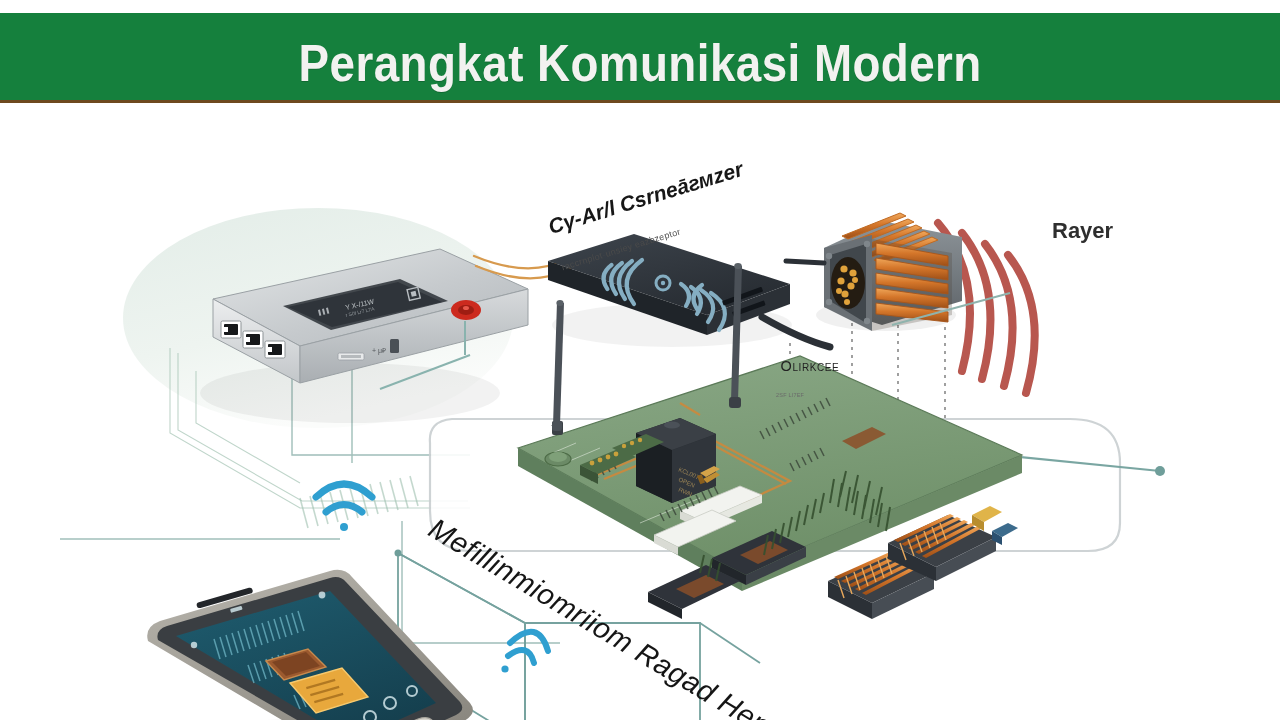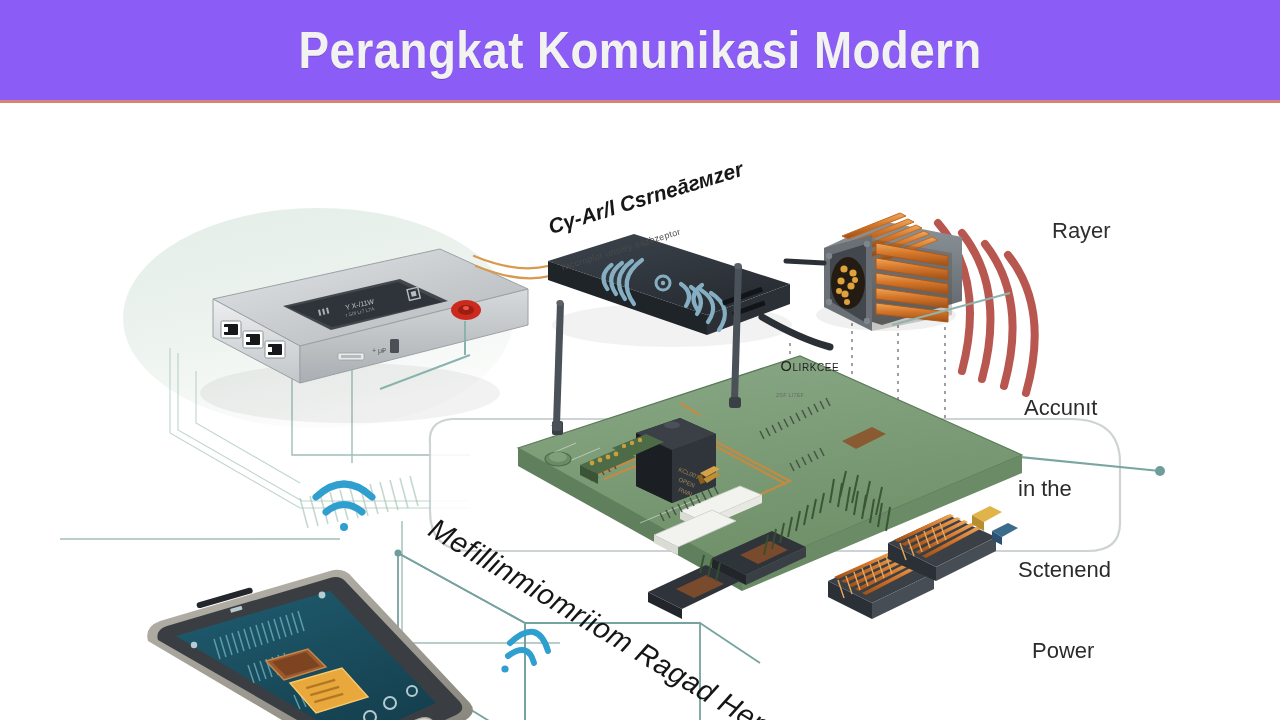--- a/index.html
+++ b/index.html
@@ -5,22 +5,22 @@
   html,body{margin:0;padding:0;}
   body{
     width:1280px;height:720px;overflow:hidden;
     background:#ffffff;
     font-family:"Liberation Sans", sans-serif;
   }
   .page{position:relative;width:1280px;height:720px;background:#fff;overflow:hidden;}
 
   
   .banner{
-    position:absolute;left:0;top:0;width:1280px;height:100px;
-    background:#8b5cf6;
+    position:absolute;left:0;top:13px;width:1280px;height:100px;
+    background:#15803d;
     display:flex;align-items:center;justify-content:center;
   }
   .banner-title{
     color:#f2f2f0;
     font-family:"Liberation Sans Narrow","Liberation Sans",sans-serif;
     font-weight:bold;
     font-size:52px;
     letter-spacing:.5px;
     transform:scaleX(.88);
     transform-origin:center;
@@ -32,21 +32,21 @@
     background:#b81c07;opacity:.55;
   }
 
   
   .stage{position:absolute;left:0;top:103px;width:1280px;height:617px;background:#fff;}
   .stage svg{display:block;}
 
   
   .lbl{position:absolute;color:#2a2a2a;white-space:pre;}
   .lbl-rayer{
-    left:1052px;top:218px;font-size:22px;color:#2e2e2e;
+    left:1052px;top:218px;font-size:22px;color:#2e2e2e;font-weight:bold;
   }
   .lbl-accunit{
     left:1018px;top:340px;font-size:22px;line-height:27px;color:#2b2b2b;
   }
   .lbl-accunit span{display:block;}
   .lbl-accunit .l1{margin-left:6px;}
   .lbl-accunit .l4{margin-left:14px;}
   .lbl-olirkcee{
     left:762px;top:342px;font-size:14.5px;letter-spacing:.6px;
     color:#222;font-variant:small-caps;
@@ -652,26 +652,20 @@
       </g>
 
       <g fill="#6f9e9a">
         <circle cx="398" cy="450" r="3.5"></circle>
       </g>
     </svg>
   </div>
 
   <div class="lbl lbl-rayer">Rayer</div>
 
-  <div class="lbl lbl-accunit">
-    <span class="l1">Accunıt</span>
-    <span class="l2">in the</span>
-    <span class="l3">Sctenend</span>
-    <span class="l4">Power</span>
-  </div>
 
   <div class="lbl lbl-olirkcee">
     <span>Olirkcee</span>
     <span class="sub">2SF LI7EF</span>
   </div>
 
   <div class="lbl lbl-garble-top">
     <span>Cγ-Ar/l Cѕrneāгмzer</span>
     <span class="sub">raccrnplot·unsiey eazbzeptor</span>
   </div>

